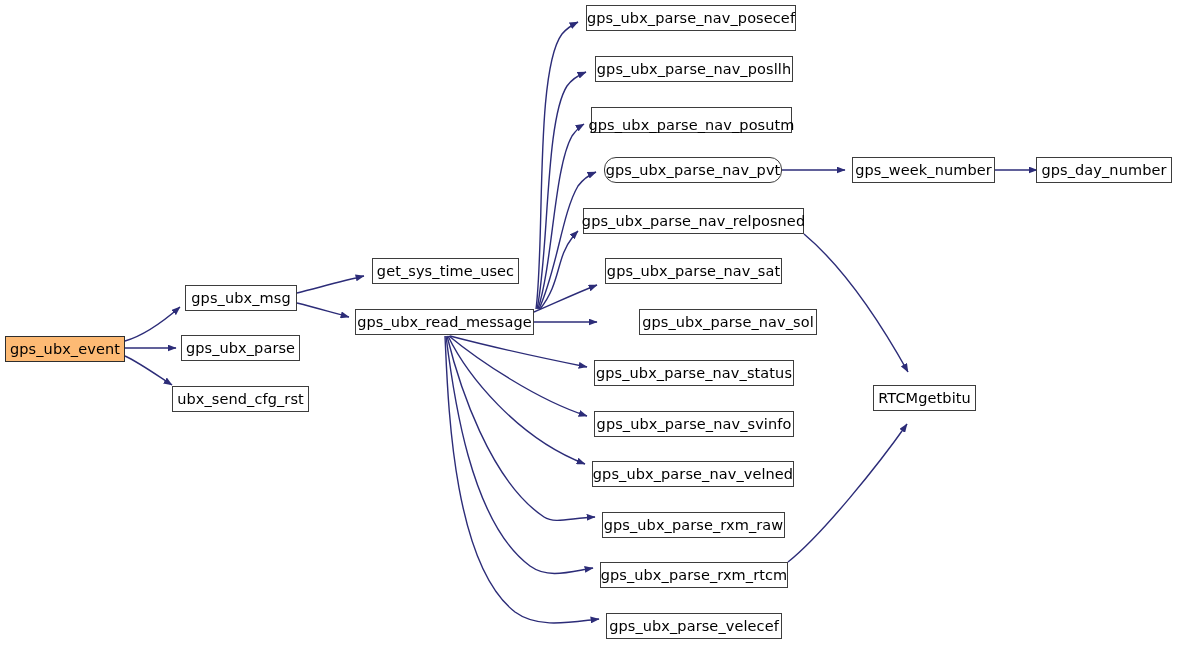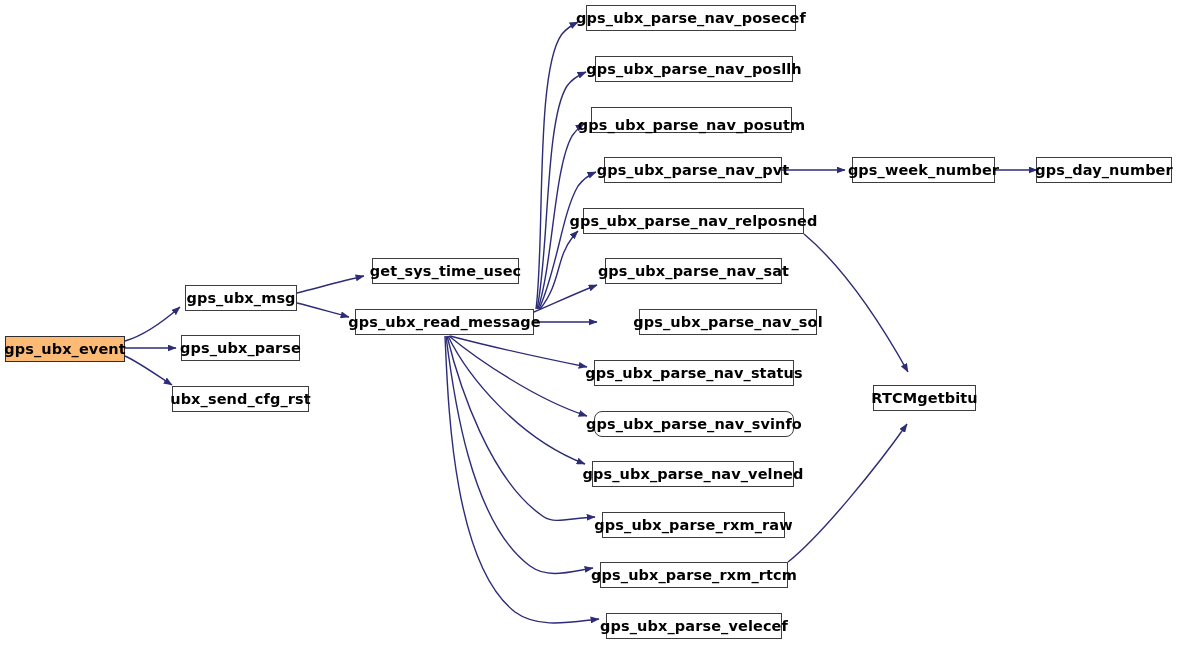--- a/index.html
+++ b/index.html
@@ -38,21 +38,20 @@
     letter-spacing: 0.1px;
     z-index: 2;
   }
   .node.highlight {
     background: #fdba74;
     border-color: #2e2e2e;
   }
   .node-label {
     display: block;
     padding: 0 6px;
-    font-weight: bold;
   }
 </style>
 </head>
 <body>
 
 <div id="canvas">
 
   <svg id="edge-layer" viewBox="0 0 1183 645" xmlns="http://www.w3.org/2000/svg">
     <defs>
       <marker id="arrowhead" markerWidth="9" markerHeight="7" refX="8.4" refY="3.5" orient="auto" markerUnits="userSpaceOnUse">
@@ -106,36 +105,36 @@
       </div>
       <div class="node" style="left: 586px; top: 5px; width: 210px; height: 26px;">
         <span class="node-label">gps_ubx_parse_nav_posecef</span>
       </div>
       <div class="node" style="left: 595px; top: 56px; width: 198px; height: 26px;">
         <span class="node-label">gps_ubx_parse_nav_posllh</span>
       </div>
       <div class="node" style="left: 591px; top: 107px; width: 201px; height: 26px; align-items: flex-end;">
         <span class="node-label">gps_ubx_parse_nav_posutm</span>
       </div>
-      <div class="node" style="left: 604px; top: 157px; width: 178px; height: 26px;">
+      <div class="node" style="left: 604px; top: 157px; width: 178px; height: 26px; border-radius: 12px;">
         <span class="node-label">gps_ubx_parse_nav_pvt</span>
       </div>
       <div class="node" style="left: 583px; top: 208px; width: 221px; height: 26px;">
         <span class="node-label">gps_ubx_parse_nav_relposned</span>
       </div>
       <div class="node" style="left: 605px; top: 258px; width: 177px; height: 26px;">
         <span class="node-label">gps_ubx_parse_nav_sat</span>
       </div>
       <div class="node" style="left: 639px; top: 309px; width: 178px; height: 26px;">
         <span class="node-label">gps_ubx_parse_nav_sol</span>
       </div>
       <div class="node" style="left: 594px; top: 360px; width: 200px; height: 26px;">
         <span class="node-label">gps_ubx_parse_nav_status</span>
       </div>
-      <div class="node" style="left: 594px; top: 411px; width: 200px; height: 26px; border-radius: 8px;">
+      <div class="node" style="left: 594px; top: 411px; width: 200px; height: 26px;">
         <span class="node-label">gps_ubx_parse_nav_svinfo</span>
       </div>
       <div class="node" style="left: 592px; top: 461px; width: 202px; height: 26px;">
         <span class="node-label">gps_ubx_parse_nav_velned</span>
       </div>
       <div class="node" style="left: 602px; top: 512px; width: 183px; height: 26px;">
         <span class="node-label">gps_ubx_parse_rxm_raw</span>
       </div>
       <div class="node" style="left: 600px; top: 562px; width: 188px; height: 26px;">
         <span class="node-label">gps_ubx_parse_rxm_rtcm</span>

